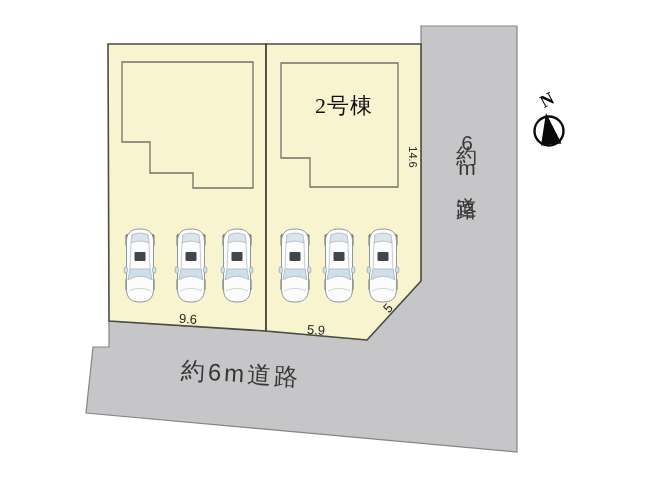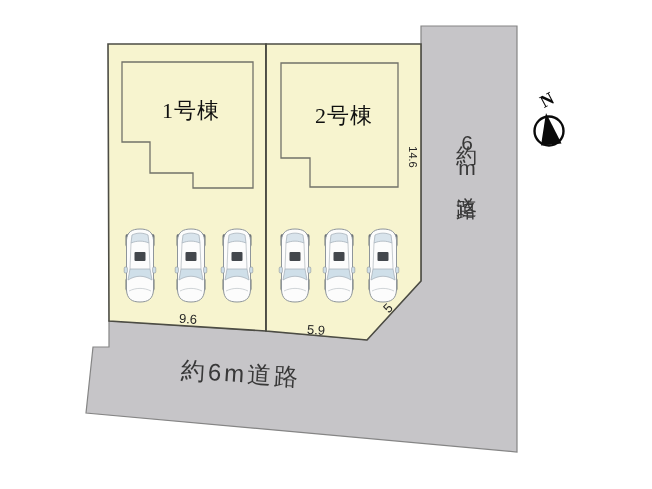--- a/index.html
+++ b/index.html
@@ -101,22 +101,21 @@
     <use href="#car-shape" transform="translate(176,228)"></use>
     <use href="#car-shape" transform="translate(222,228)"></use>
     <use href="#car-shape" transform="translate(280,228)"></use>
     <use href="#car-shape" transform="translate(324,228)"></use>
     <use href="#car-shape" transform="translate(368,228)"></use>
 
     <circle cx="549" cy="131" r="14.5" fill="#ffffff" stroke="#0a0a0a" stroke-width="2.4"></circle>
     <path d="M546,113 L561.5,143.5 L541,145.5 Z" fill="#0a0a0a"></path>
   </svg>
 
-  <div class="lbl bldg-label" style="left:191px;top:111px;">1号棟</div>
-  <div class="lbl bldg-label" style="left:344px;top:116px;">2号棟</div>
+  <div class="lbl bldg-label" style="left:344px;top:106px;">2号棟</div>
 
   <div class="lbl dim rot4" style="left:188px;top:319px;">9.6</div>
   <div class="lbl dim rot4" style="left:316px;top:330px;">5.9</div>
   <div class="lbl dim rot45n" style="left:388px;top:308px;">5</div>
   <div class="lbl dim dim-small rot90" style="left:412px;top:157px;">14.6</div>
 
   <div class="lbl road-label" style="left:241px;top:374px;">約6m道路</div>
   <div class="lbl road-label-v" style="left:467px;top:157px;">約6m道路</div>
 
   <div class="lbl north-n" style="left:547px;top:100px;">N</div>

